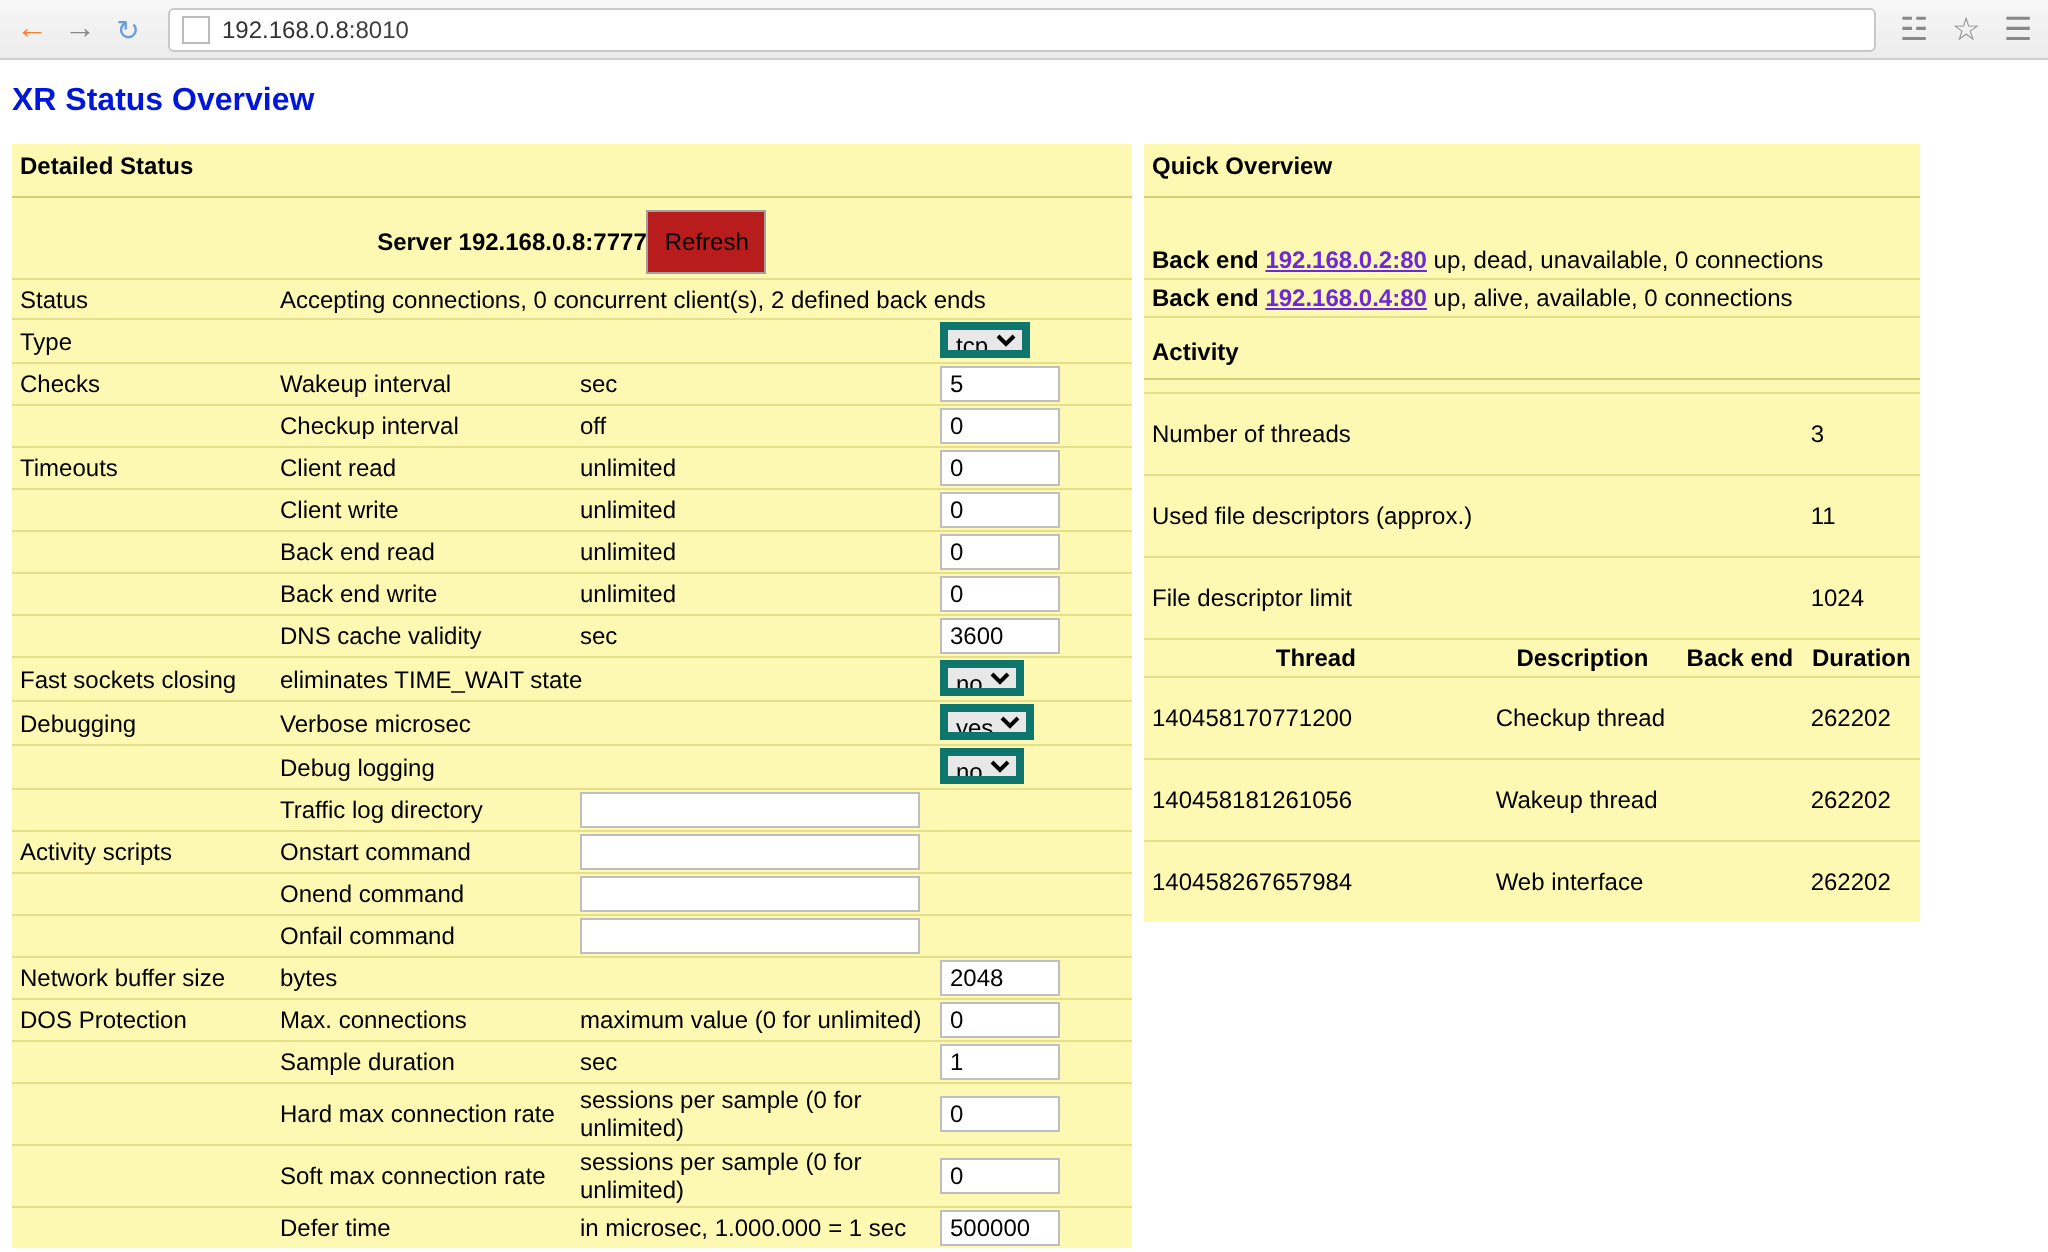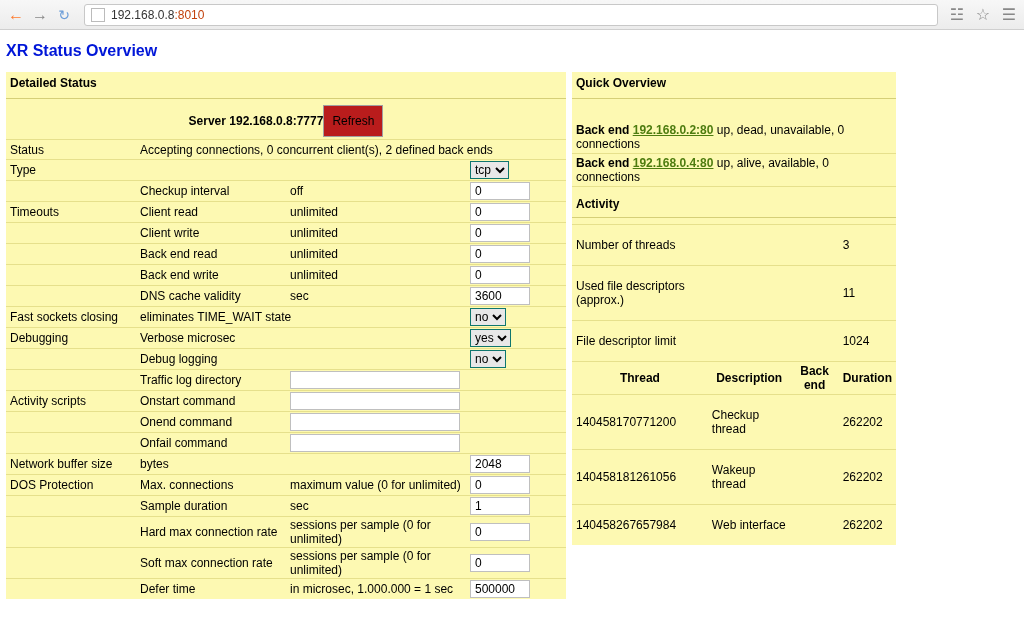--- a/index.html
+++ b/index.html
@@ -45,21 +45,21 @@
     padding: 0 6px;
     gap: 6px;
   }
   .page-icon {
     width: 14px;
     height: 14px;
     border: 1px solid #bbb;
     background: #fff;
   }
   .url-text { color: #333; }
-  .url-text .port { color: #c2410c; }
+  .url-text .port { color: #404040; }
   .right-icons { display:flex; gap:8px; }
   .icon-sq { width:18px; height:18px; display:flex; align-items:center; justify-content:center; color:#888; font-size:16px; }
   
   .page {
     padding: 4px 6px;
     width: 1024px;
   }
   h1.page-title {
     color: #0016d8;
     font-size: 16px;
@@ -68,21 +68,21 @@
   }
   .panels {
     display: flex;
     align-items: flex-start;
     gap: 6px;
   }
   .panel {
     background: #fdf9b2;
   }
   .panel-left { width: 560px; }
-  .panel-right { width: 324px; }
+  .panel-right { width: 388px; }
   .section-hdr {
     font-weight: bold;
     font-size: 12px;
     padding: 4px 6px 8px 4px;
     border-bottom: 1px solid #d5cf78;
   }
   .server-row {
     display: flex;
     align-items: center;
     justify-content: center;
@@ -115,33 +115,33 @@
     border: 1px solid #bfbfbf;
     background: #fff;
     font-family: inherit;
     font-size: 12px;
     padding: 1px 4px;
     height: 18px;
   }
   input.txt.narrow { width: 60px; }
   input.txt.mid { width: 170px; }
   select.sel {
-    border: 1px solid #0f766e;
+    border: 4px solid #0f766e;
     background: #e8e8e8;
     font-family: inherit;
     font-size: 12px;
     height: 18px;
   }
   
   .be-line {
     padding: 2px 4px;
     border-bottom: 1px solid #e6e08c;
   }
   .be-line .lbl { font-weight: bold; }
-  .be-line a { color: #4d7c0f; font-weight: bold; text-decoration: underline; }
+  .be-line a { color: #6d28d9; font-weight: bold; text-decoration: underline; }
   .activity-hdr {
     font-weight: bold;
     padding: 10px 4px 6px 4px;
     border-bottom: 1px solid #d5cf78;
   }
   table.stats {
     border-collapse: collapse;
     width: 100%;
   }
   table.stats td {
@@ -194,20 +194,26 @@
           <td colspan="3">Accepting connections, 0 concurrent client(s), 2 defined back ends</td>
         </tr>
         <tr>
           <td class="col-a">Type</td>
           <td class="col-b"></td>
               <td class="col-c"></td>
           <td class="col-d"><select class="sel"><option>tcp</option></select></td>
         </tr>
 
         <tr>
+          <td class="col-a">Checks</td>
+          <td class="col-b">Wakeup interval</td>
+          <td class="col-c">sec</td>
+          <td class="col-d"><input class="txt narrow" value="5" style=""></td>
+        </tr>
+        <tr>
           <td class="col-a"></td>
           <td class="col-b">Checkup interval</td>
           <td class="col-c">off</td>
           <td class="col-d"><input class="txt narrow" value="0" style=""></td>
         </tr>
 
         <tr>
           <td class="col-a">Timeouts</td>
           <td class="col-b">Client read</td>
           <td class="col-c">unlimited</td>

